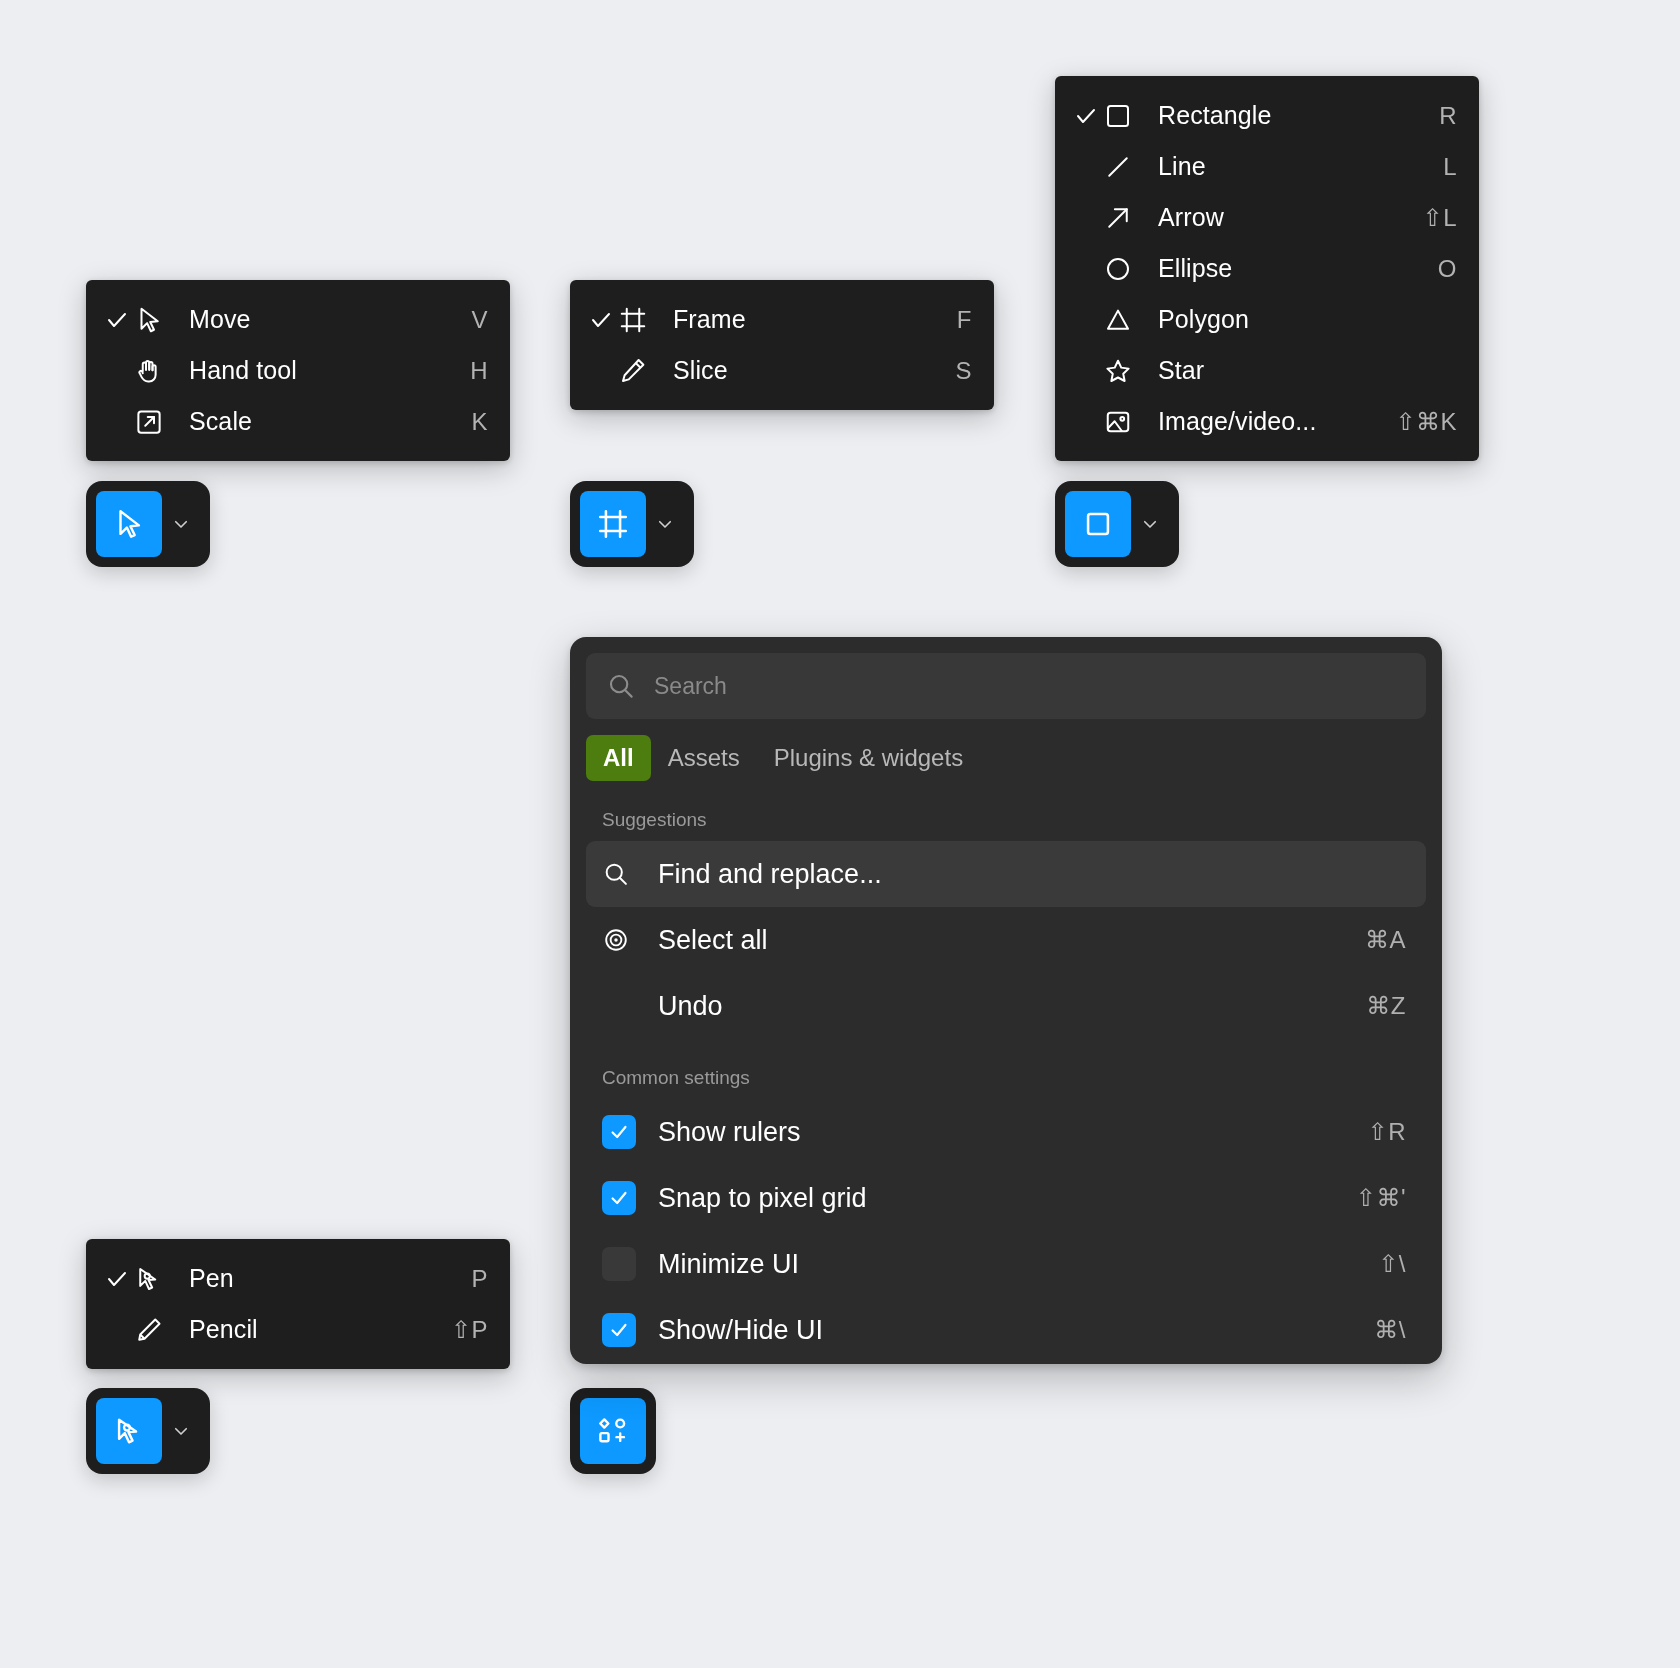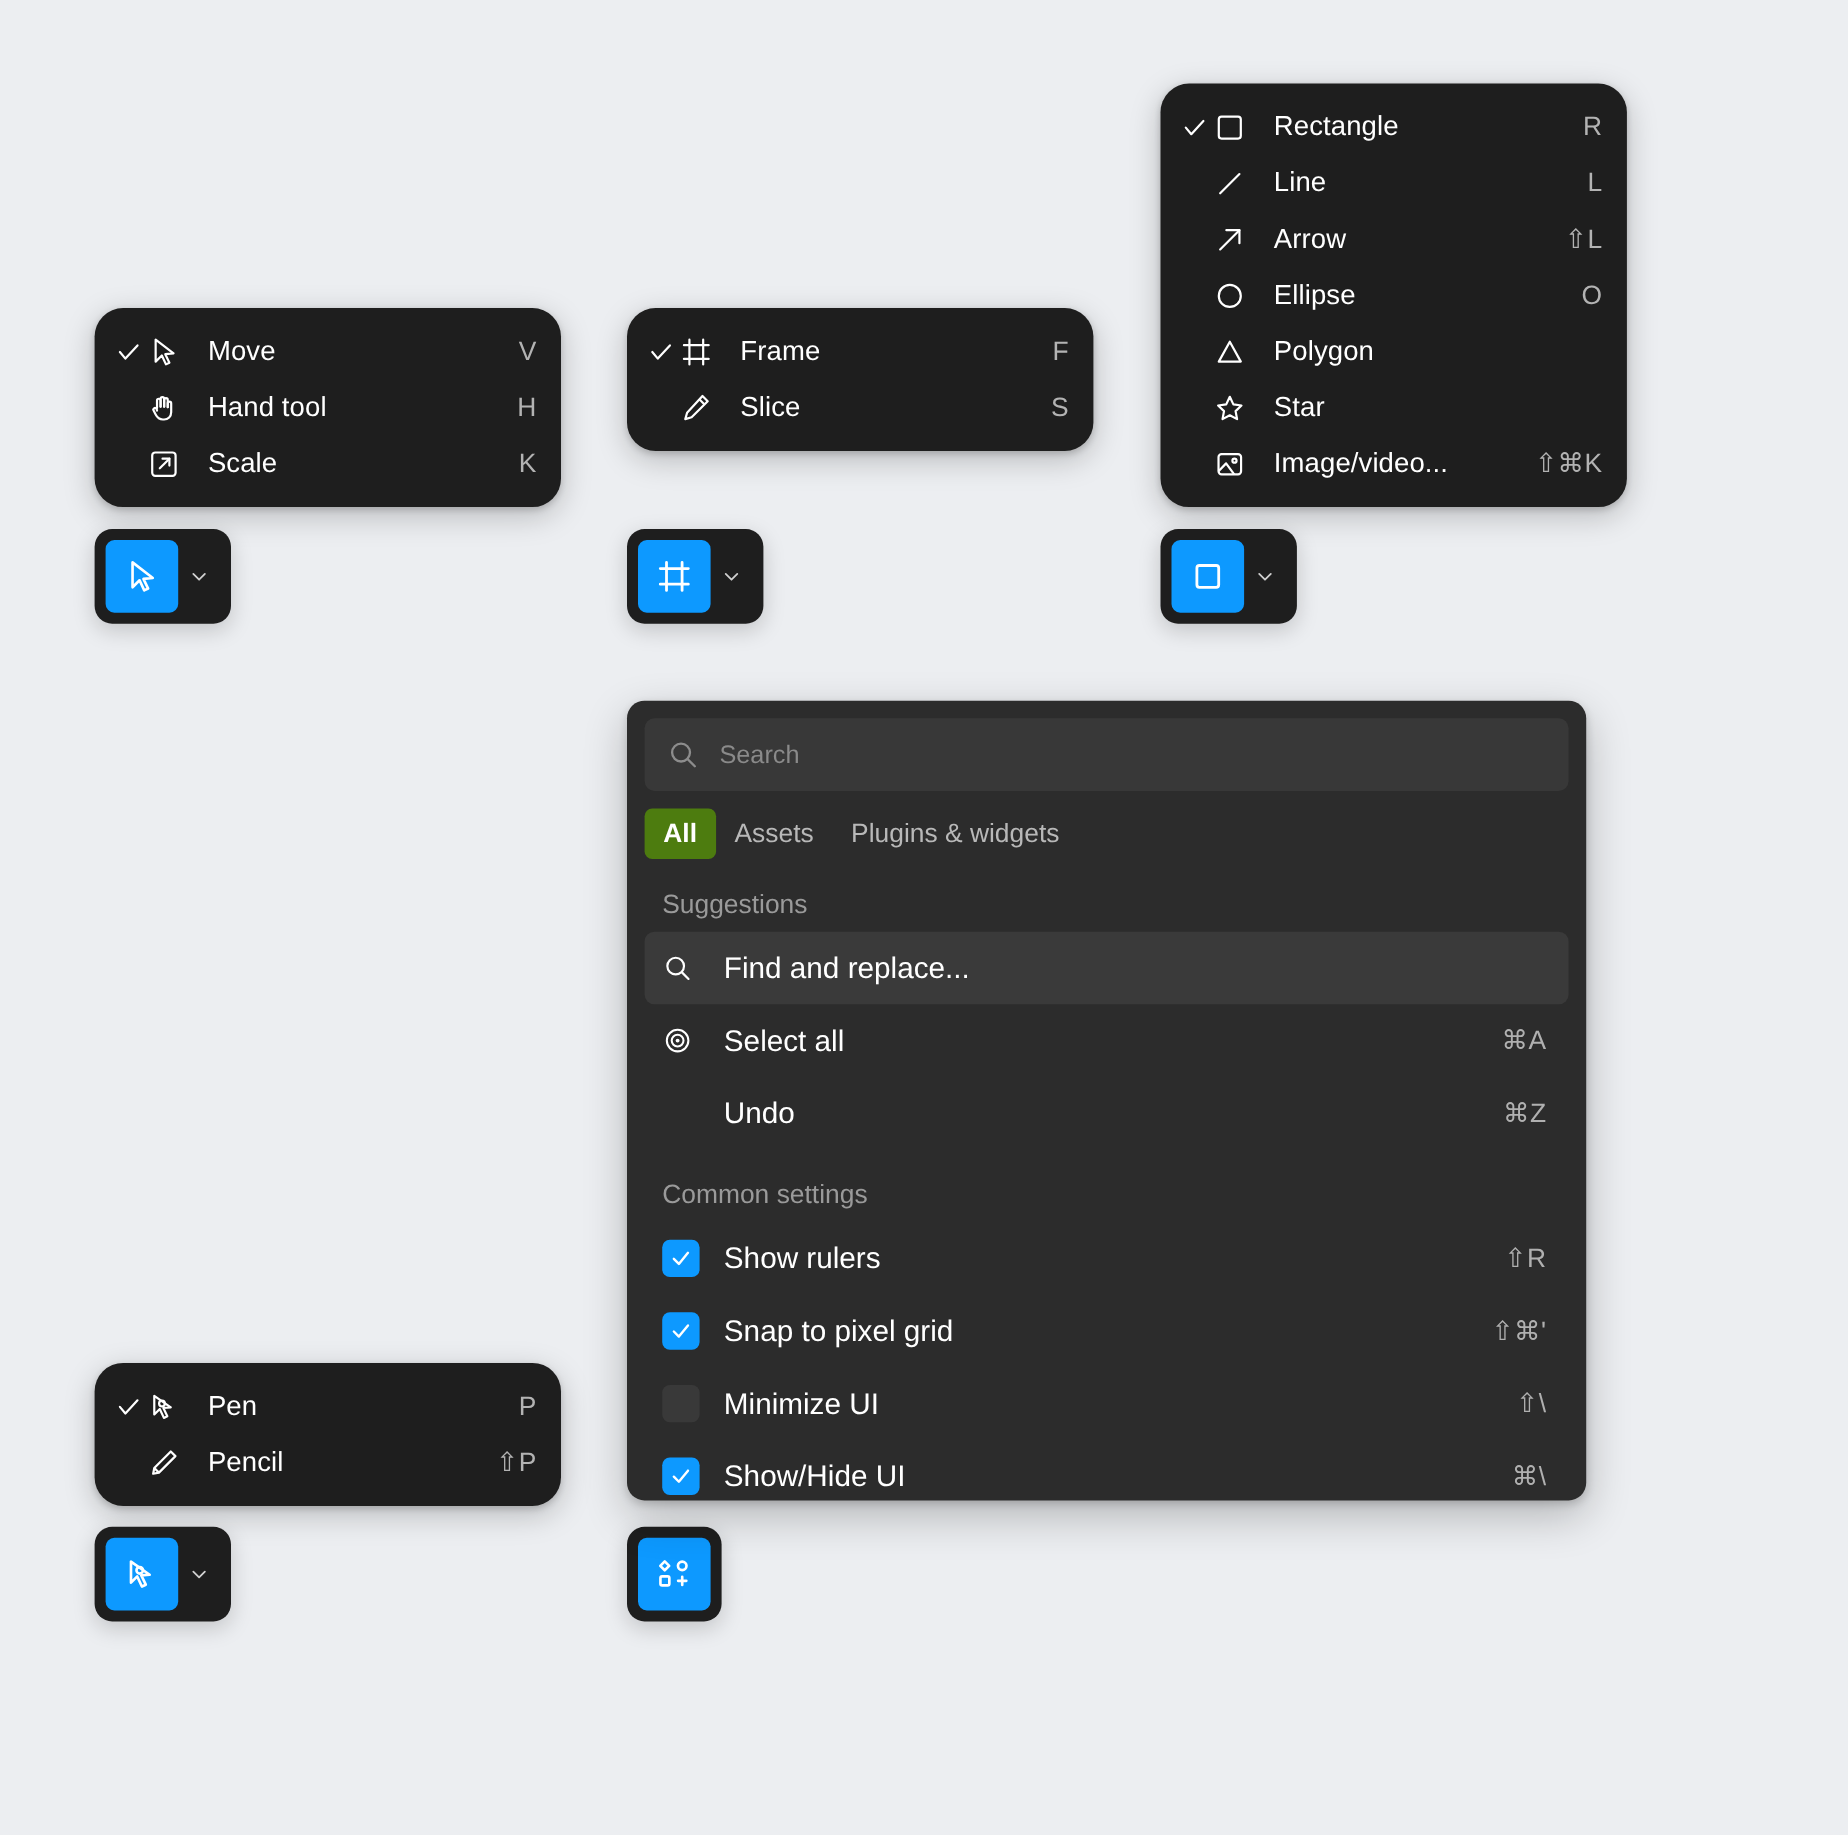--- a/index.html
+++ b/index.html
@@ -8,21 +8,21 @@
     background: #eceef1;
     font-family: "Liberation Sans", sans-serif;
     overflow: hidden;
   }
   #stage { position: relative; width: 1680px; height: 1668px; }
 
   
   .menu {
     position: absolute;
     background: #1e1e1e;
-    border-radius: 26px;
+    border-radius: 6px;
     box-shadow: 0 8px 28px rgba(0,0,0,.22), 0 2px 6px rgba(0,0,0,.16);
     padding: 14px 0;
   }
   .menu-row {
     display: flex;
     align-items: center;
     height: 51px;
     padding: 0 22px 0 14px;
     cursor: default;
     white-space: nowrap;
@@ -113,21 +113,21 @@
     border-radius: 7px;
     cursor: default;
   }
   .qa-tab.active {
     background: #4d7c0f;
     color: #ffffff;
     font-weight: bold;
   }
   .qa-section-title {
     color: #9a9a9a;
-    font-size: 24px;
+    font-size: 19px;
     padding: 28px 0 10px 16px;
   }
   .qa-row {
     display: flex; align-items: center;
     height: 66px;
     padding: 0 20px 0 16px;
     border-radius: 9px;
     cursor: default;
   }
   .qa-row.highlight { background: #3a3a3a; }

